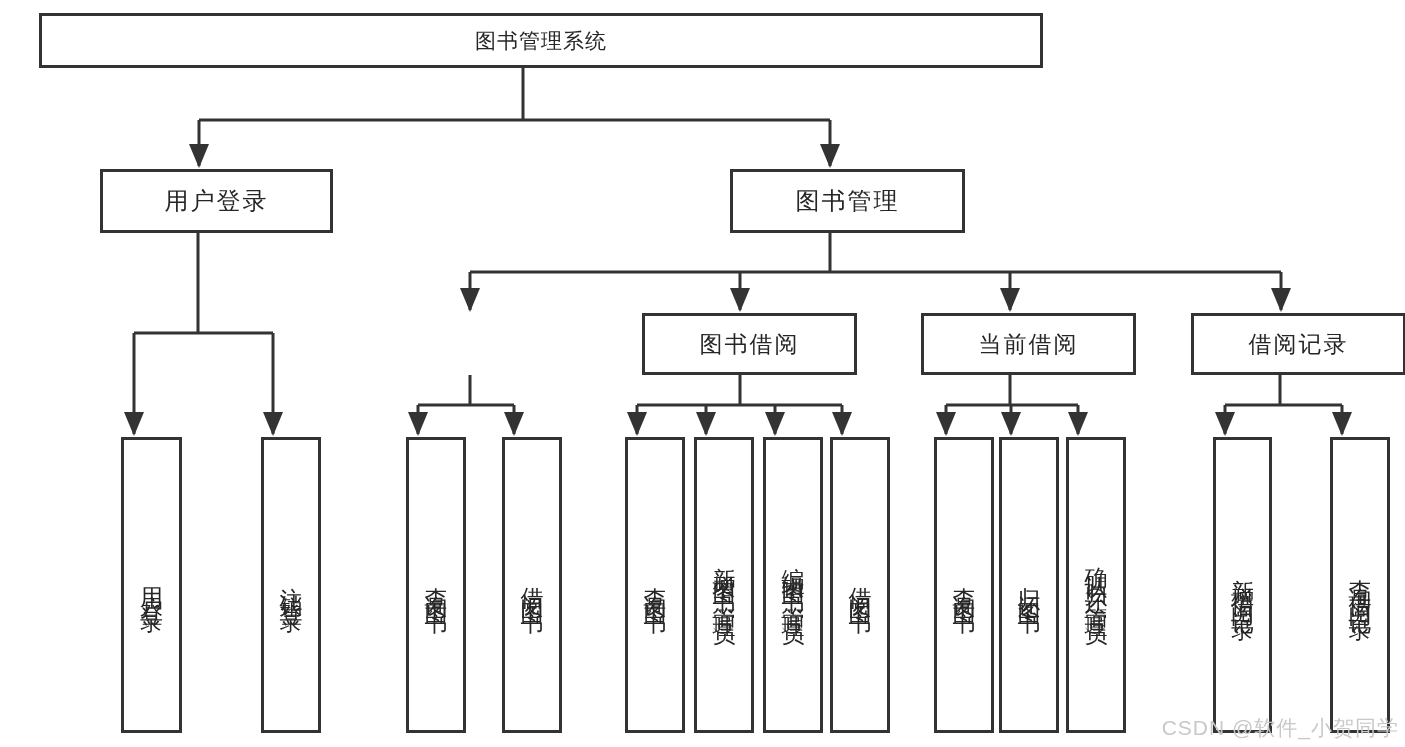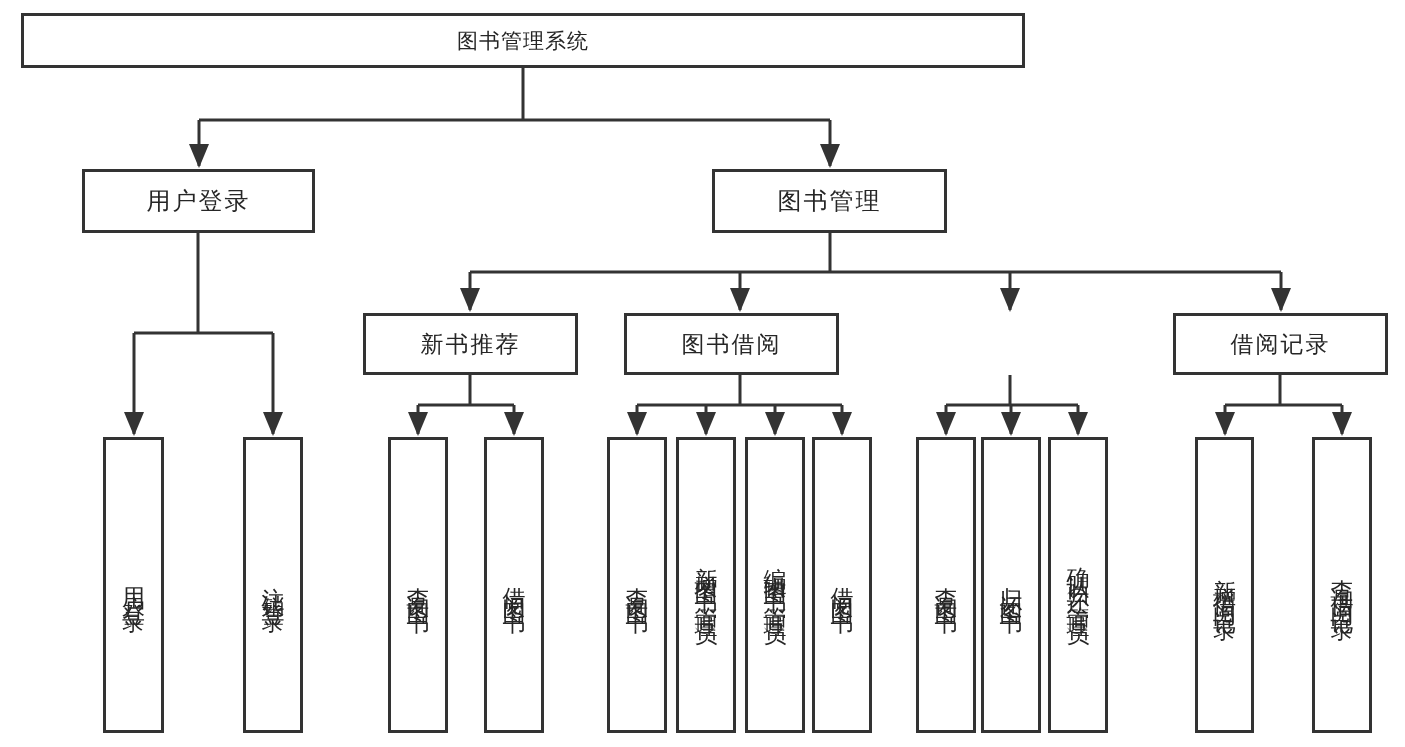--- a/index.html
+++ b/index.html
@@ -27,20 +27,21 @@
   }
   .box {
     position: absolute;
     background: var(--box-bg);
     border: 3px solid var(--line);
     display: flex;
     align-items: center;
     justify-content: center;
     text-align: center;
     color: var(--text);
+    margin-left: 18px;
   }
   .box.root  { font-size: 21px; letter-spacing: 1px; }
   .box.l2    { font-size: 24px; letter-spacing: 2px; }
   .box.l3    { font-size: 23px; letter-spacing: 2px; }
   .box.leaf {
     writing-mode: vertical-rl;
     text-orientation: mixed;
     font-size: 23px;
     letter-spacing: 8px;
     line-height: 1;
@@ -108,25 +109,25 @@
     <span>图书管理系统</span>
   </div>
 
   <div class="box l2" style="left:82px; top:169px; width:233px; height:64px;">
     <span>用户登录</span>
   </div>
   <div class="box l2" style="left:712px; top:169px; width:235px; height:64px;align-items:center;">
     <span>图书管理</span>
   </div>
 
-  <div class="box l3" style="left:363px; top:313px; width:215px; height:62px;">
-    <span>新书推荐</span>
-  </div>
   <div class="box l3" style="left:624px; top:313px; width:215px; height:62px;">
     <span>图书借阅</span>
+  </div>
+  <div class="box l3" style="left:903px; top:313px; width:215px; height:62px;">
+    <span>当前借阅</span>
   </div>
   <div class="box l3" style="left:1173px; top:313px; width:215px; height:62px;">
     <span>借阅记录</span>
   </div>
 
   <div class="box leaf" style="left:103px; top:437px; width:61px; height:296px;">
     <span>用户登录</span>
   </div>
   <div class="box leaf" style="left:243px; top:437px; width:60px; height:296px;">
     <span>注销登录</span>
@@ -162,14 +163,15 @@
     <span>确认归还（管理员）</span>
   </div>
 
   <div class="box leaf" style="left:1195px; top:437px; width:59px; height:296px;">
     <span>新增借阅记录</span>
   </div>
   <div class="box leaf" style="left:1312px; top:437px; width:60px; height:296px;">
     <span>查询借阅记录</span>
   </div>
 
+  <div class="watermark">CSDN @软件_小贺同学</div>
 
 </div>
 
 </body></html>

